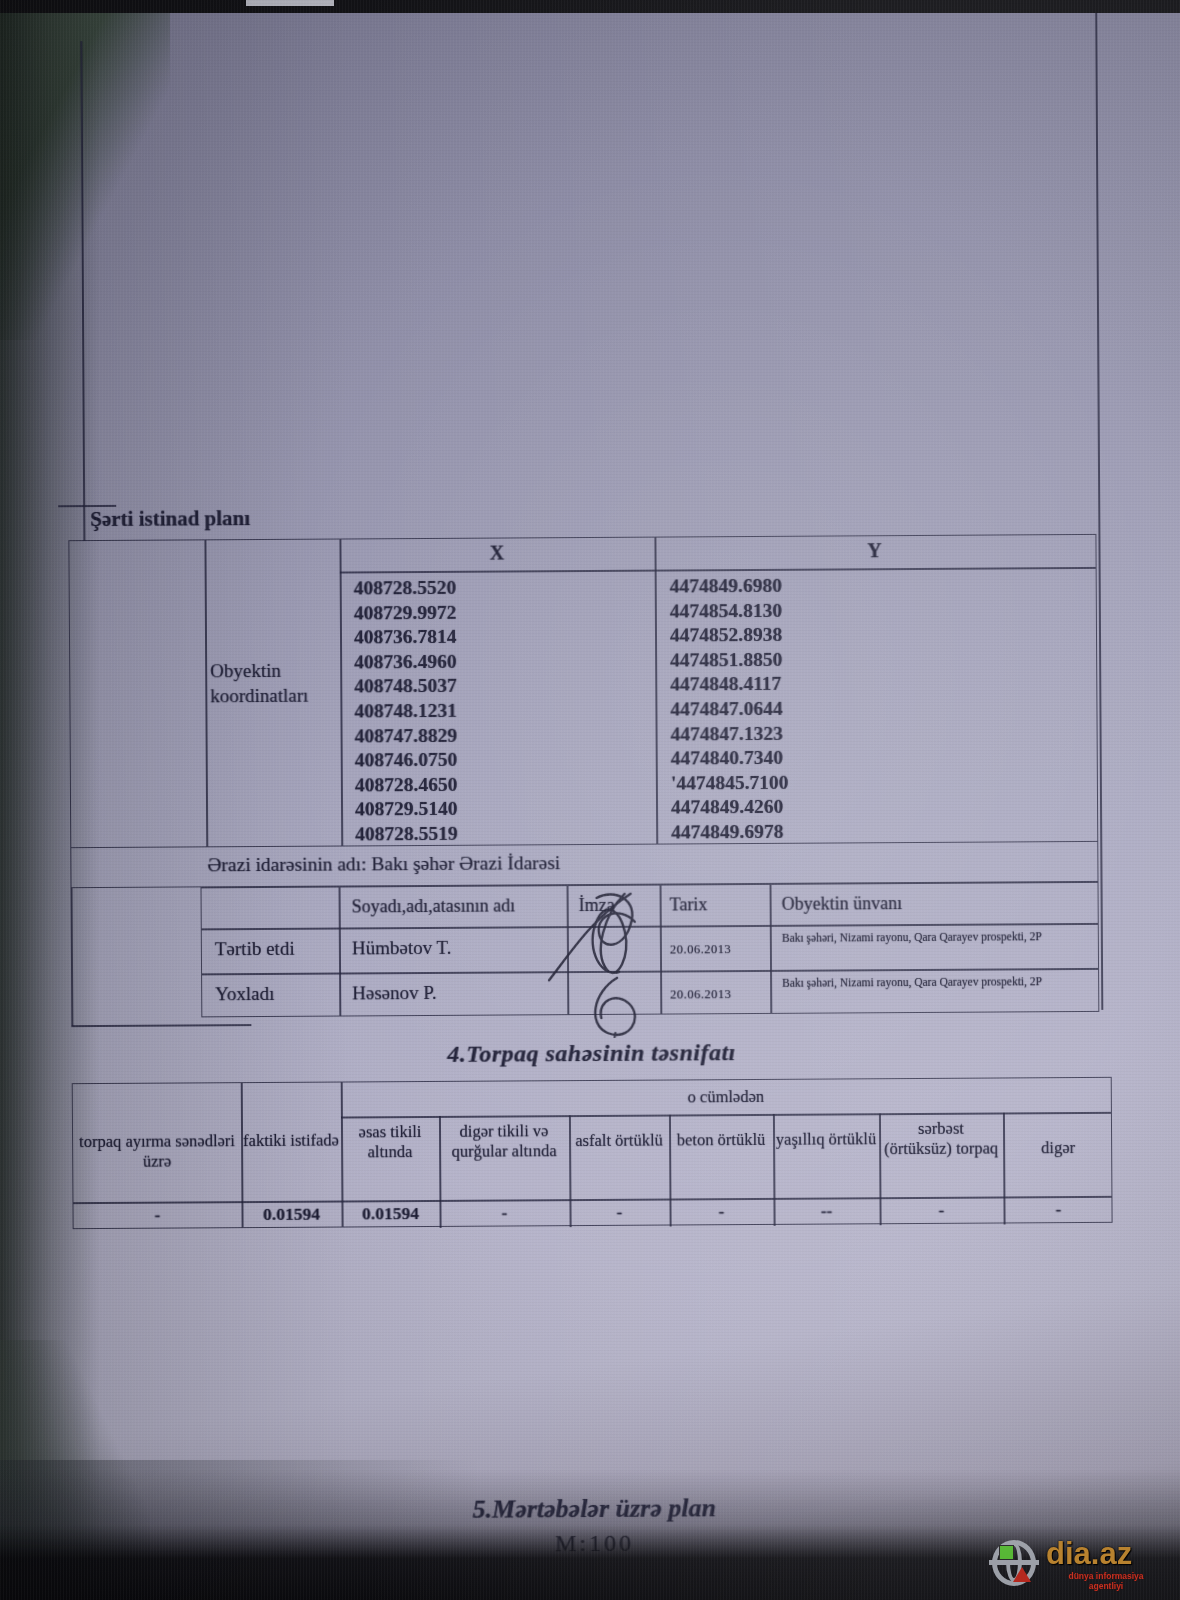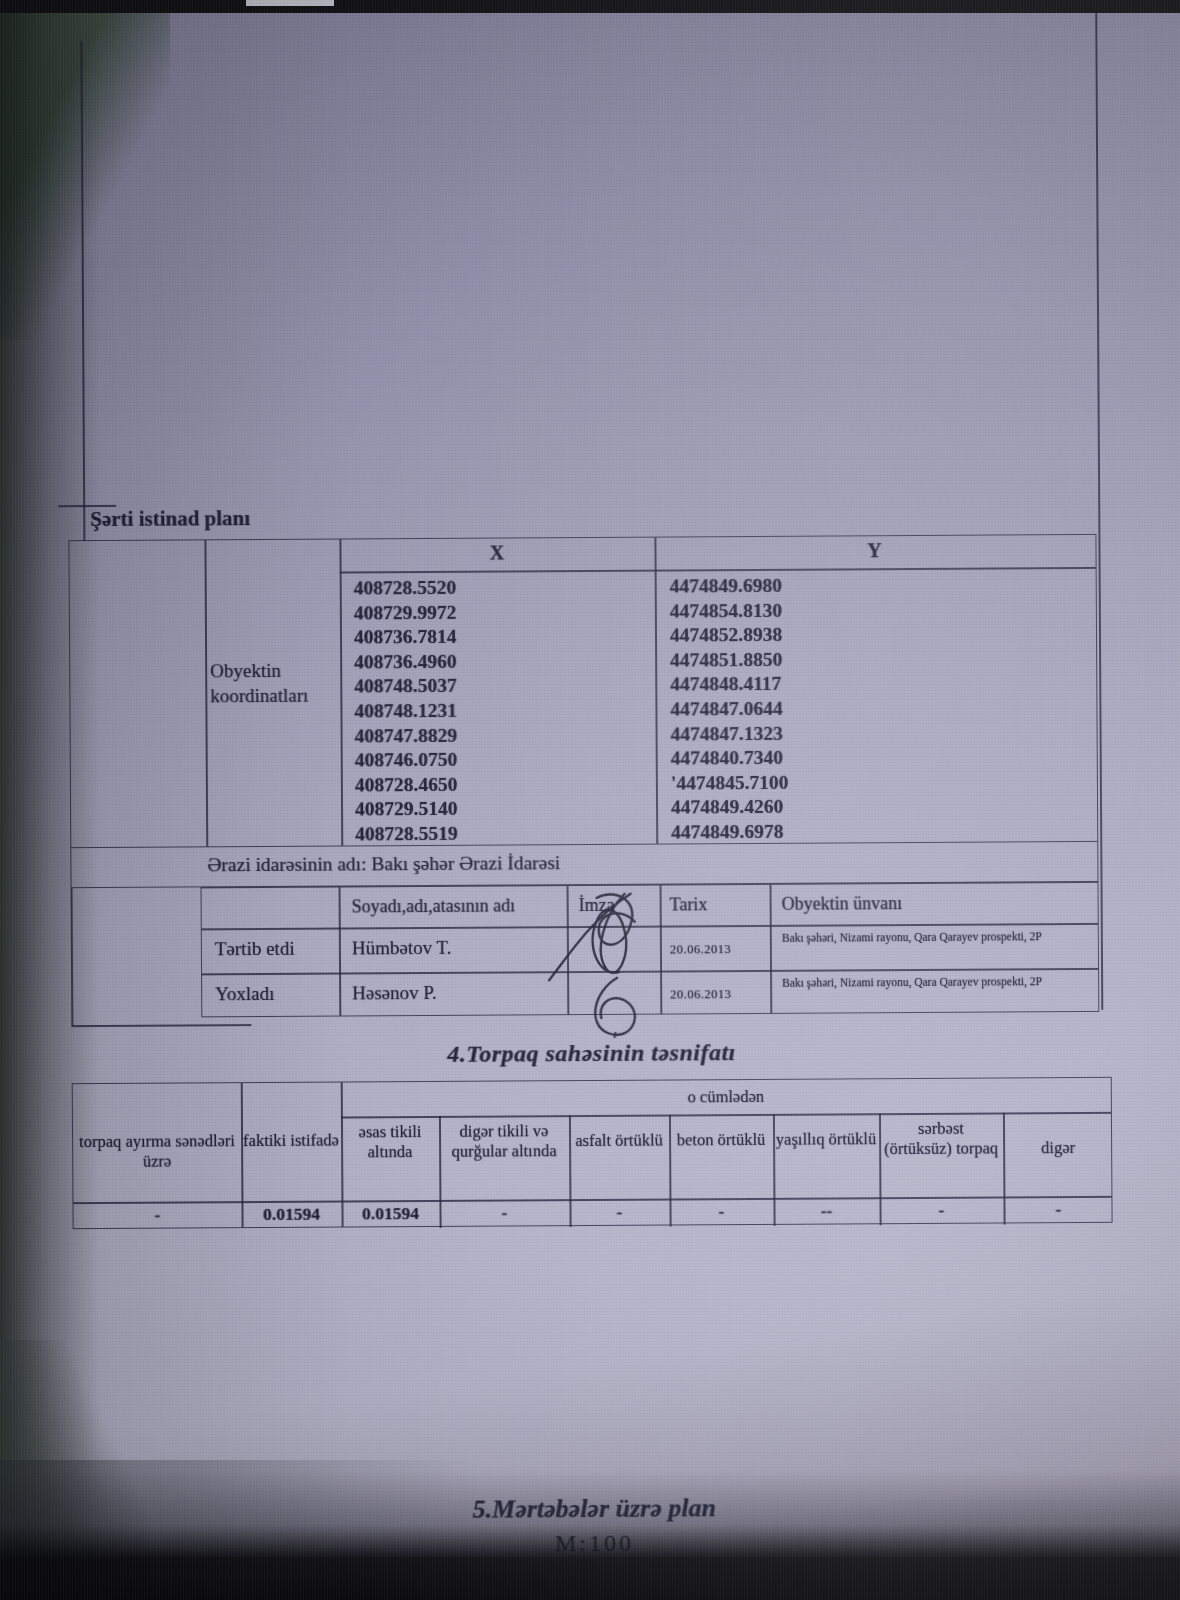--- a/index.html
+++ b/index.html
@@ -226,14 +226,27 @@
     <div class="abs scale-label txt">M:100</div>
   </div>
 
   <div class="bottom-left-shade"></div>
   <div class="bottom-shade"></div>
   <div class="top-band"></div>
   <div class="glare"></div>
   <div class="lighting"></div>
   <div class="texture"></div>
 
+  <div class="watermark">
+    <div class="globe">
+      <div class="mer"></div>
+      <div class="bar"></div>
+      <div class="logo-green"></div>
+      <div class="logo-red"></div>
+    </div>
+    <div class="wm-site">dia.az</div>
+    <div class="wm-tag">
+      <span>dünya informasiya</span><br>
+      <span>agentliyi</span>
+    </div>
+  </div>
 
 </div>
 
 </body></html>

